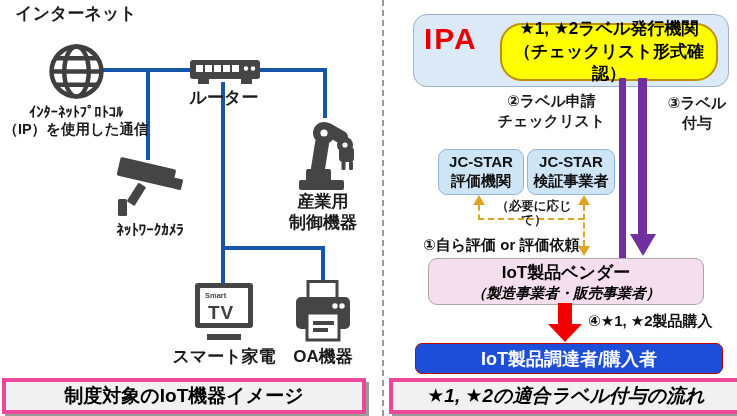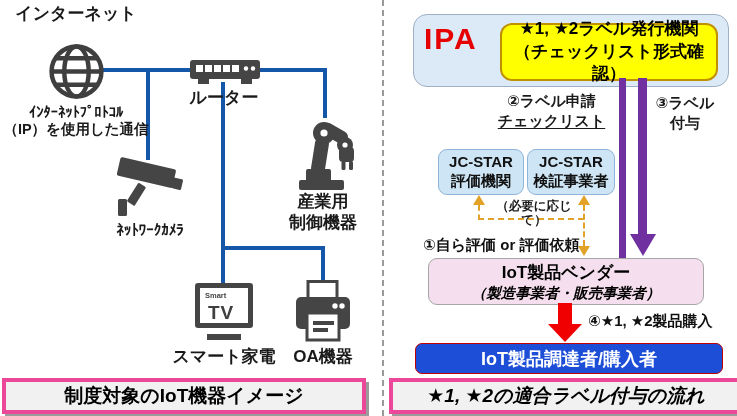--- a/index.html
+++ b/index.html
@@ -9,32 +9,32 @@
   .abs{position:absolute;}
   .lbl{position:absolute;text-align:center;line-height:1.15;font-weight:600;color:#1a1a1a;}
   .bl{position:absolute;background:#1456a8;}
   .caption{position:absolute;height:28px;background:#f1f1f1;border:4px solid #ec4899;
            box-shadow:3px 4px 0 #9b9b9b;display:flex;align-items:center;justify-content:center;
            font-weight:bold;font-size:19px;color:#000;}
   .divider{position:absolute;left:382px;top:0;width:0;height:416px;border-left:2px dashed #9a9a9a;}
   .rbox{position:absolute;border-radius:10px;display:flex;flex-direction:column;
         align-items:center;justify-content:center;text-align:center;}
   .ipa-panel{background:#dce9f6;border:1.5px solid #9fb0c4;border-radius:14px;}
-  .issuer{background:#ffff00;border:2.5px solid #bf9000;border-radius:12px;font-weight:bold;
+  .issuer{background:#ffff00;border:2.5px solid #bf9000;border-radius:22px;font-weight:bold;
           font-size:17px;line-height:1.35;color:#000;}
   .jc{background:#cde5f5;border:1.5px solid #8fb4d8;border-radius:9px;font-weight:600;
       font-size:15px;line-height:1.25;color:#111;}
   .vendor{background:#f5deed;border:1.5px solid #a6a6a6;border-radius:9px;font-weight:600;color:#000;}
   .procurer{background:#1d4ed8;border:1.5px solid #c00000;border-radius:7px;color:#fff;
             font-weight:bold;font-size:18px;display:flex;align-items:center;justify-content:center;}
   .purple-shaft{position:absolute;background:#7030a0;}
   .tri{position:absolute;width:0;height:0;}
   .dash-v{position:absolute;width:0;border-left:2.5px dashed #e2a227;}
   .dash-h{position:absolute;height:0;border-top:2.5px dashed #e2a227;}
-  .u{text-decoration:underline;text-underline-offset:2px;}
+  .u{text-underline-offset:2px;}
 </style>
 </head>
 <body>
 
 <div class="stage">
 
   <div class="abs" style="left:0;top:0;width:383px;height:416px;">
 
     <div class="bl" style="left:100px;top:68px;width:227px;height:4px;"></div>
     <div class="bl" style="left:146px;top:68px;width:4px;height:92px;"></div>
@@ -142,21 +142,21 @@
     </div>
 
     <div class="purple-shaft" style="left:236px;top:78px;width:7px;height:180px;"></div>
     <div class="purple-shaft" style="left:255px;top:78px;width:9px;height:157px;"></div>
     <div class="tri" style="left:247px;top:234px;border-left:13px solid transparent;border-right:13px solid transparent;border-top:22px solid #7030a0;"></div>
 
     <div class="lbl" style="left:107px;top:91px;width:123px;font-size:15px;line-height:1.3;">
       <div>②ラベル申請</div>
       <div class="u">チェックリスト</div>
     </div>
-    <div class="lbl" style="left:265px;top:93px;width:74px;font-size:15px;line-height:1.3;">
+    <div class="lbl" style="left:265px;top:93px;width:74px;font-size:15px;line-height:1.3;padding-left:12px;">
       <div>③ラベル</div>
       <div>付与</div>
     </div>
 
     <div class="rbox jc" style="left:55px;top:149px;width:84px;height:44px;">
       <div>JC-STAR</div>
       <div>評価機関</div>
     </div>
     <div class="rbox jc" style="left:144px;top:149px;width:86px;height:44px;">
       <div>JC-STAR</div>

